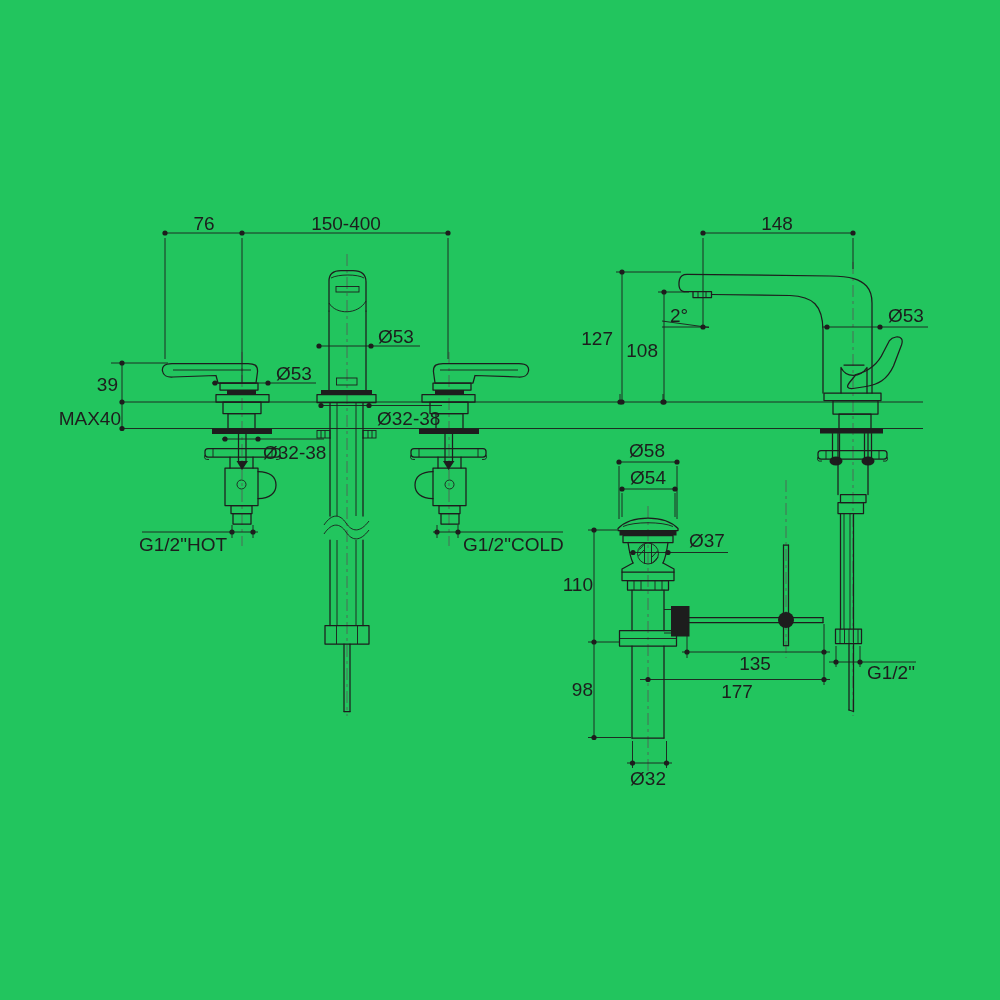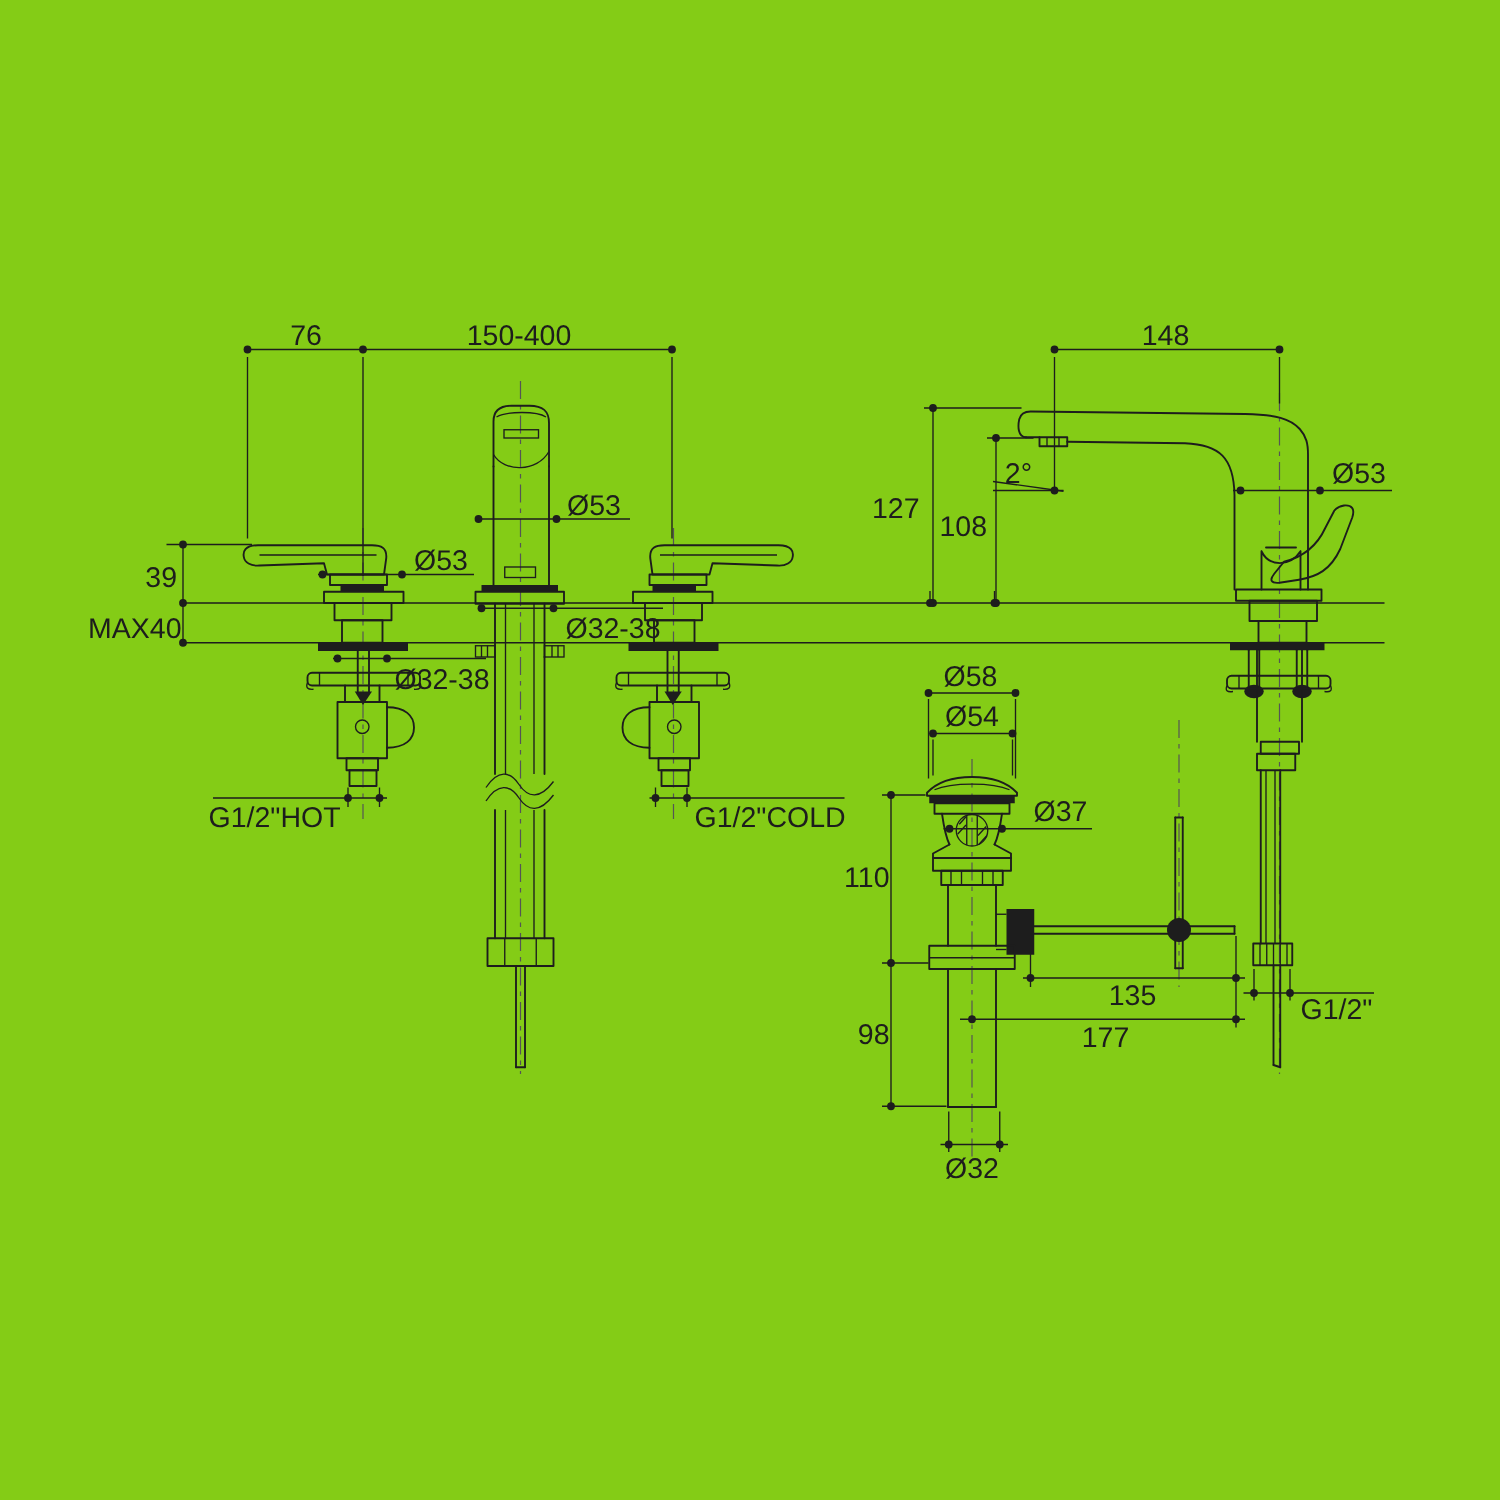--- a/index.html
+++ b/index.html
@@ -1,16 +1,16 @@
 <!DOCTYPE html>
 <html><head>
 <meta charset="utf-8">
 <style>
   html,body{margin:0;padding:0;background:#fff;}
-  .stage{position:relative;width:1000px;height:1000px;background:#84cc16;overflow:hidden;}
+  .stage{position:relative;width:1000px;height:1000px;background:#22c55e;overflow:hidden;}
   svg{position:absolute;left:0;top:0;}
   svg text{font-family:"Liberation Sans",sans-serif;font-size:19px;fill:#1d1d1d;}
   .obj{stroke:#1d1d1d;stroke-width:1.25;fill:none;stroke-linecap:round;stroke-linejoin:round;}
   .objthin{stroke:#1d1d1d;stroke-width:0.9;fill:none;}
   .dark{fill:#1d1d1d;stroke:none;}
   .dim{stroke:#1d1d1d;stroke-width:0.9;fill:none;}
   .dot{fill:#1d1d1d;stroke:none;}
   .cl{stroke:#555;stroke-width:0.8;fill:none;stroke-dasharray:12 4 3 4;}
 </style>
 </head>

